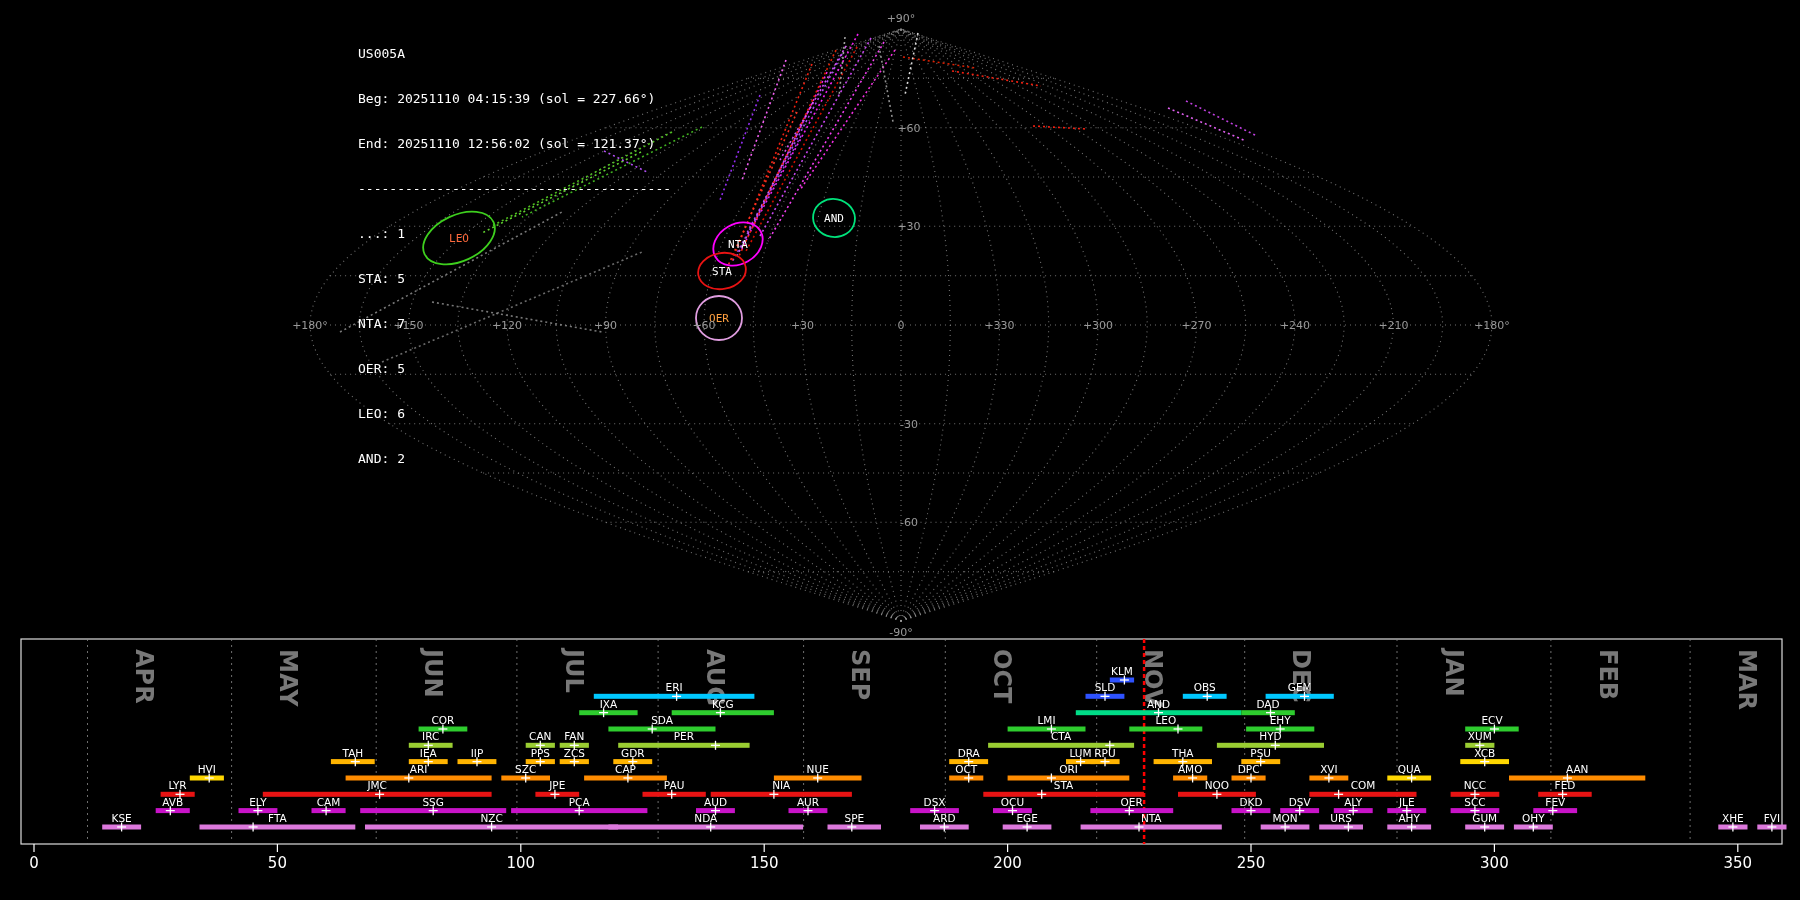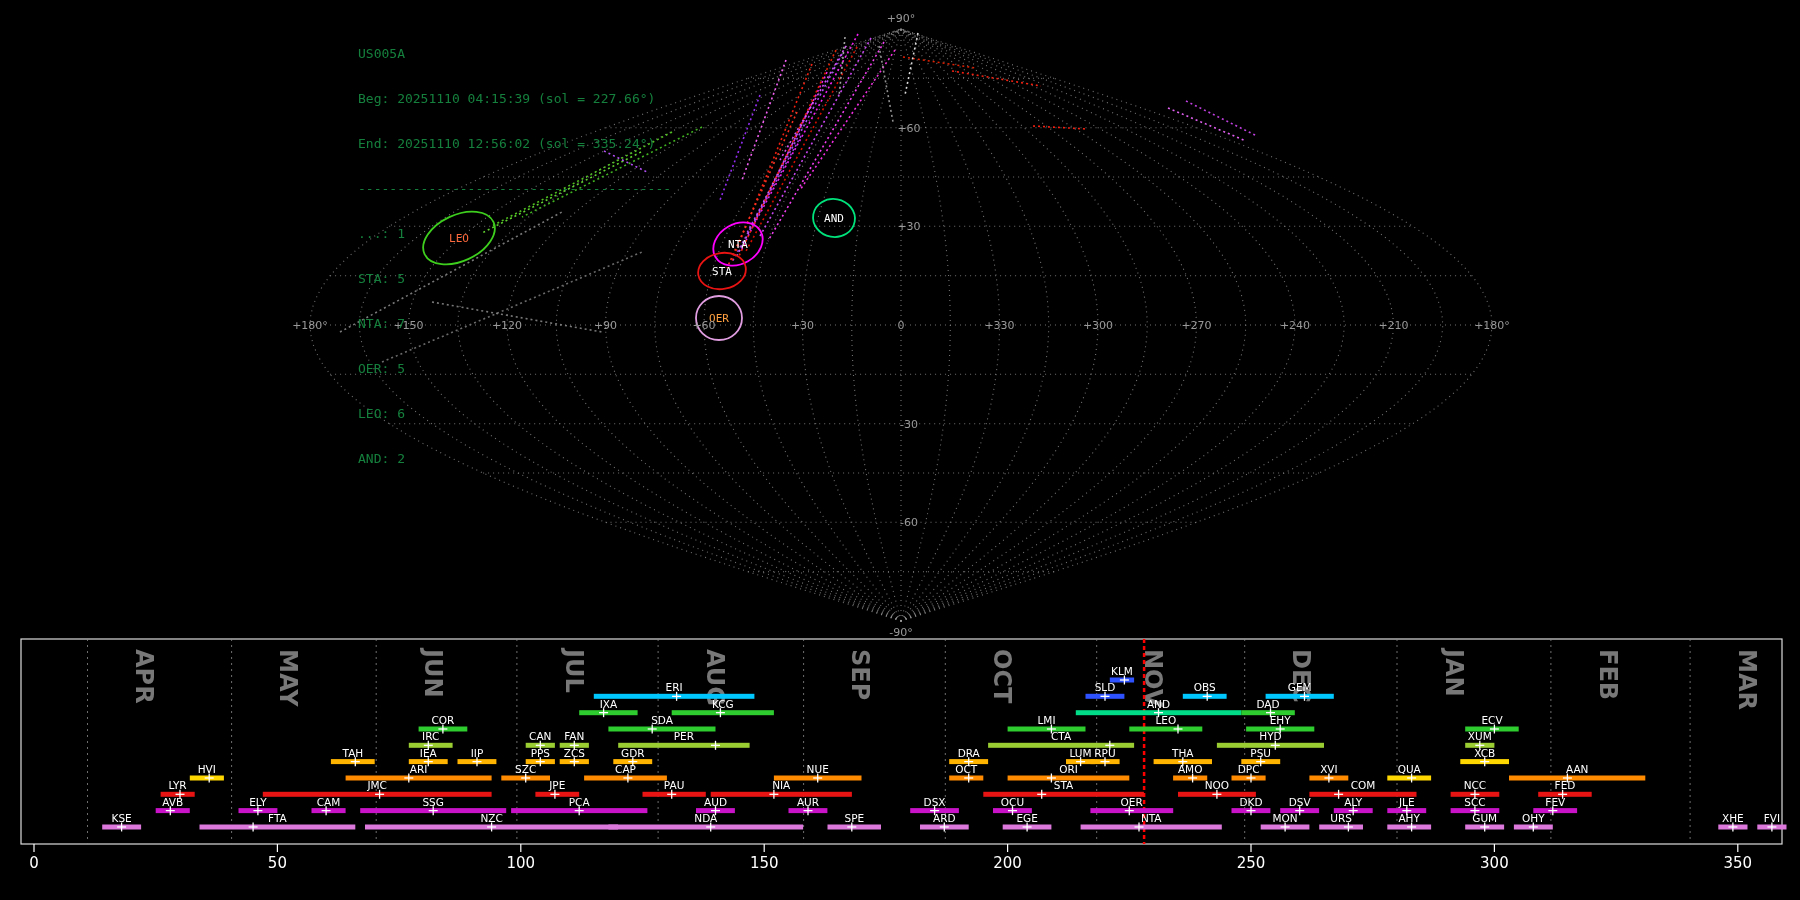--- a/index.html
+++ b/index.html
@@ -1,19 +1,19 @@
 <!DOCTYPE html>
 <html><head>
 <meta charset="utf-8">
 <style>
   html,body{margin:0;padding:0;background:#000;}
   body{width:1800px;height:900px;position:relative;overflow:hidden;
        font-family:"DejaVu Sans",sans-serif;}
   .layer{position:absolute;left:0;top:0;}
-  .info{position:absolute;left:358px;top:16px;color:#15803d;
+  .info{position:absolute;left:358px;top:16px;color:#ffffff;
         font:13px "DejaVu Sans Mono",monospace;line-height:15px;white-space:pre;}
   .axis-title{position:absolute;left:0;top:904px;width:1652px;text-align:center;
         color:#fff;font-size:15px;font-family:"DejaVu Sans",sans-serif;}
 </style>
 </head>
 <body>
 
 <svg id="sky-svg" class="layer" width="1800" height="900">
     <polyline points="901.0,621.0 870.1,611.1 839.2,601.3 808.5,591.4 778.1,581.5 748.0,571.7 718.4,561.8 689.2,551.9 660.6,542.1 632.7,532.2 605.5,522.3 579.1,512.5 553.6,502.6 529.1,492.7 505.5,482.9 483.1,473.0 461.8,463.1 441.7,453.3 422.9,443.4 405.3,433.5 389.2,423.7 374.4,413.8 361.1,403.9 349.3,394.1 338.9,384.2 330.1,374.3 322.9,364.5 317.3,354.6 313.2,344.7 310.8,334.9 310.0,325.0 310.8,315.1 313.2,305.3 317.3,295.4 322.9,285.5 330.1,275.7 338.9,265.8 349.3,255.9 361.1,246.1 374.4,236.2 389.2,226.3 405.3,216.5 422.9,206.6 441.7,196.7 461.8,186.9 483.1,177.0 505.5,167.1 529.1,157.3 553.6,147.4 579.1,137.5 605.5,127.7 632.7,117.8 660.6,107.9 689.2,98.1 718.4,88.2 748.0,78.3 778.1,68.5 808.5,58.6 839.2,48.7 870.1,38.9 901.0,29.0" fill="none" stroke="#9a9a9a" stroke-width="1.1" stroke-dasharray="1 4" opacity="0.75"></polyline>
     <polyline points="901.0,621.0 872.6,611.1 844.4,601.3 816.3,591.4 788.4,581.5 760.8,571.7 733.6,561.8 706.9,551.9 680.7,542.1 655.1,532.2 630.1,522.3 605.9,512.5 582.6,502.6 560.1,492.7 538.5,482.9 517.9,473.0 498.4,463.1 480.0,453.3 462.7,443.4 446.7,433.5 431.8,423.7 418.3,413.8 406.1,403.9 395.2,394.1 385.8,384.2 377.7,374.3 371.1,364.5 365.9,354.6 362.2,344.7 360.0,334.9 359.3,325.0 360.0,315.1 362.2,305.3 365.9,295.4 371.1,285.5 377.7,275.7 385.8,265.8 395.2,255.9 406.1,246.1 418.3,236.2 431.8,226.3 446.7,216.5 462.7,206.6 480.0,196.7 498.4,186.9 517.9,177.0 538.5,167.1 560.1,157.3 582.6,147.4 605.9,137.5 630.1,127.7 655.1,117.8 680.7,107.9 706.9,98.1 733.6,88.2 760.8,78.3 788.4,68.5 816.3,58.6 844.4,48.7 872.6,38.9 901.0,29.0" fill="none" stroke="#9a9a9a" stroke-width="1.1" stroke-dasharray="1 4" opacity="0.75"></polyline>
@@ -685,21 +685,21 @@
     <text x="1251.0" y="868" fill="#fff" font-size="15" text-anchor="middle" font-family="DejaVu Sans, sans-serif">250</text>
     <line x1="1494.4" y1="844" x2="1494.4" y2="852" stroke="#fff" stroke-width="1.2"></line>
     <text x="1494.4" y="868" fill="#fff" font-size="15" text-anchor="middle" font-family="DejaVu Sans, sans-serif">300</text>
     <line x1="1737.8" y1="844" x2="1737.8" y2="852" stroke="#fff" stroke-width="1.2"></line>
     <text x="1737.8" y="868" fill="#fff" font-size="15" text-anchor="middle" font-family="DejaVu Sans, sans-serif">350</text>
   </svg>
 
 <div class="info">
   <div>US005A</div>
   <div>Beg: 20251110 04:15:39 (sol = 227.66°)</div>
-  <div>End: 20251110 12:56:02 (sol = 335.24°)</div>
+  <div>End: 20251110 12:56:02 (sol = 121.37°)</div>
   <div>----------------------------------------</div>
   <div>...: 1</div>
   <div>STA: 5</div>
   <div>NTA: 7</div>
   <div>OER: 5</div>
   <div>LEO: 6</div>
   <div>AND: 2</div>
 </div>
 
 <div class="axis-title">Solar longitude (deg)</div>

